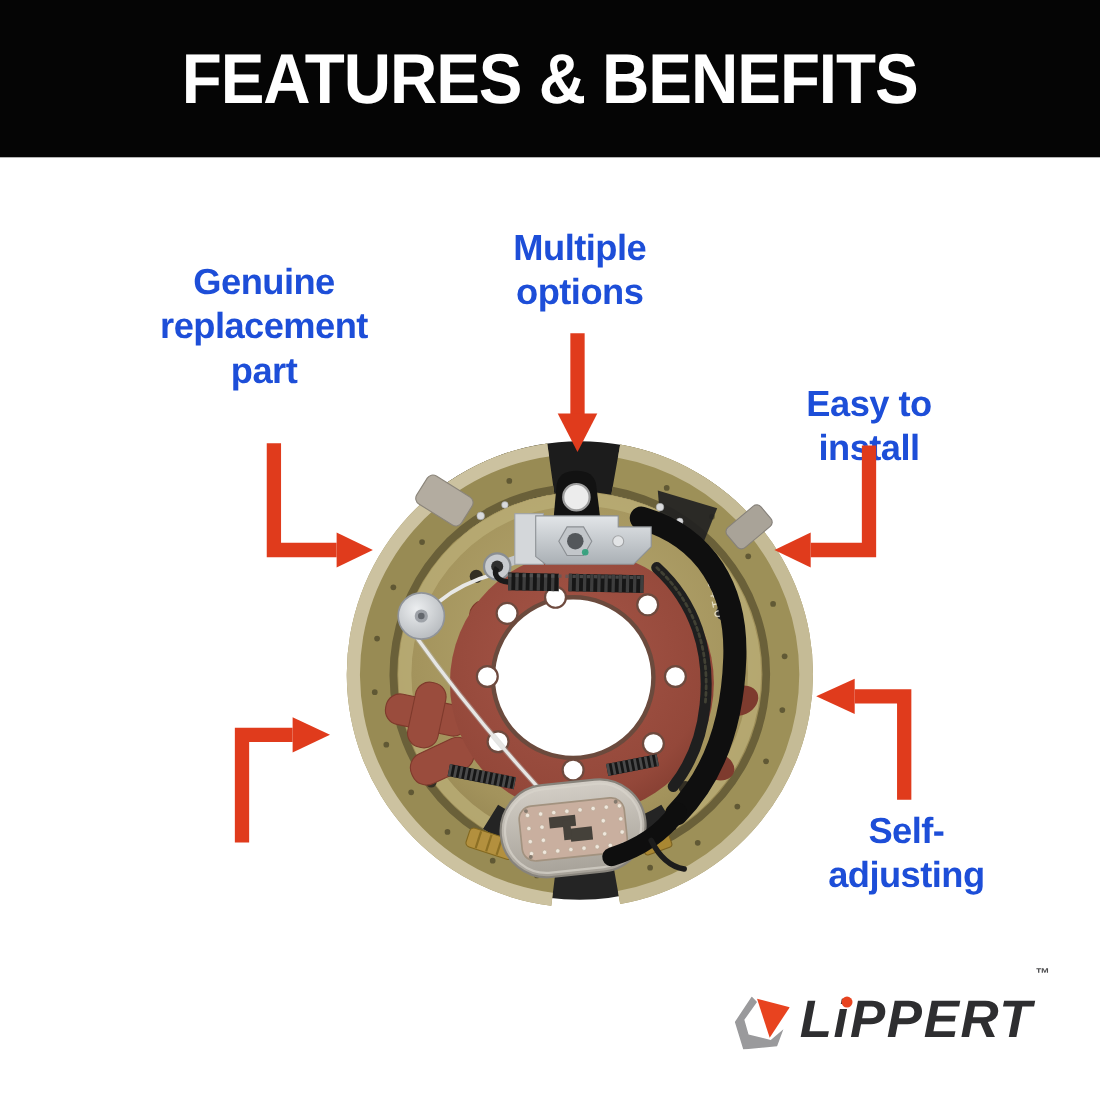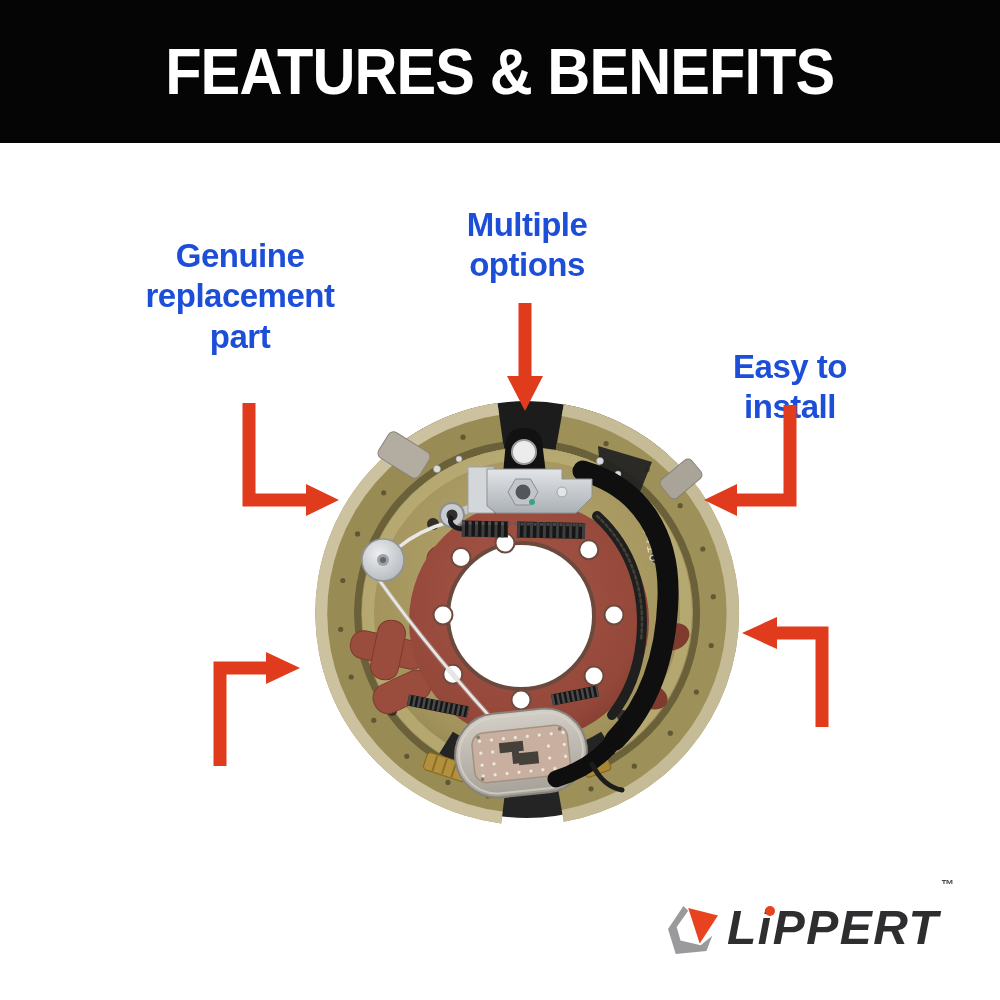--- a/index.html
+++ b/index.html
@@ -45,20 +45,22 @@
     <span class="title">FEATURES &amp; BENEFITS</span>
   </div>
 
   <div class="label cl-genuine">Genuine
 replacement
 part</div>
   <div class="label cl-multiple">Multiple
 options</div>
   <div class="label cl-easy">Easy to
 install</div>
+  <div class="label cl-self">Self-
+adjusting</div>
 
   <svg class="brake" viewBox="310 396 434 434" xmlns="http://www.w3.org/2000/svg">
     <defs>
       <radialGradient id="goldPlate" cx="50%" cy="42%" r="65%">
         <stop offset="0%" stop-color="#b8aa72"></stop>
         <stop offset="70%" stop-color="#a3935c"></stop>
         <stop offset="100%" stop-color="#8c7d4c"></stop>
       </radialGradient>
       <radialGradient id="redHub" cx="45%" cy="40%" r="70%">
         <stop offset="0%" stop-color="#a65648"></stop>

